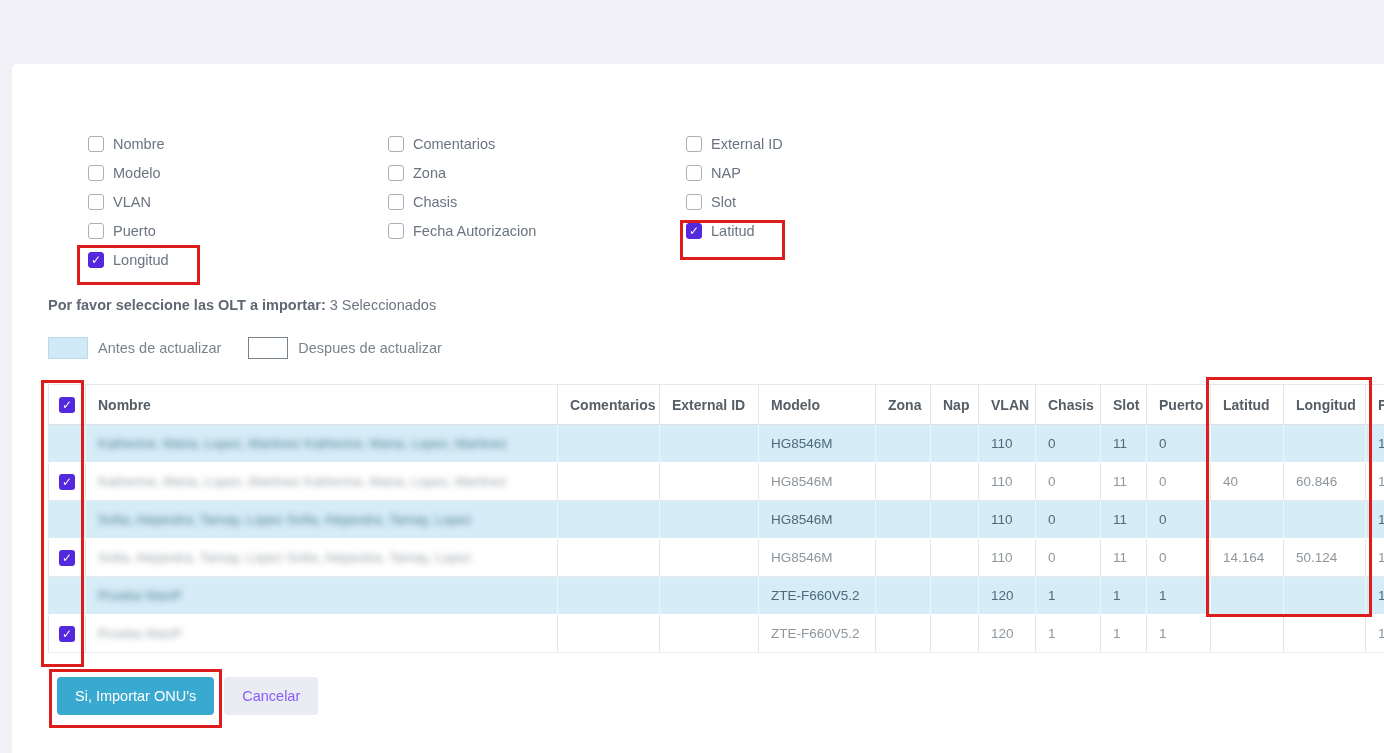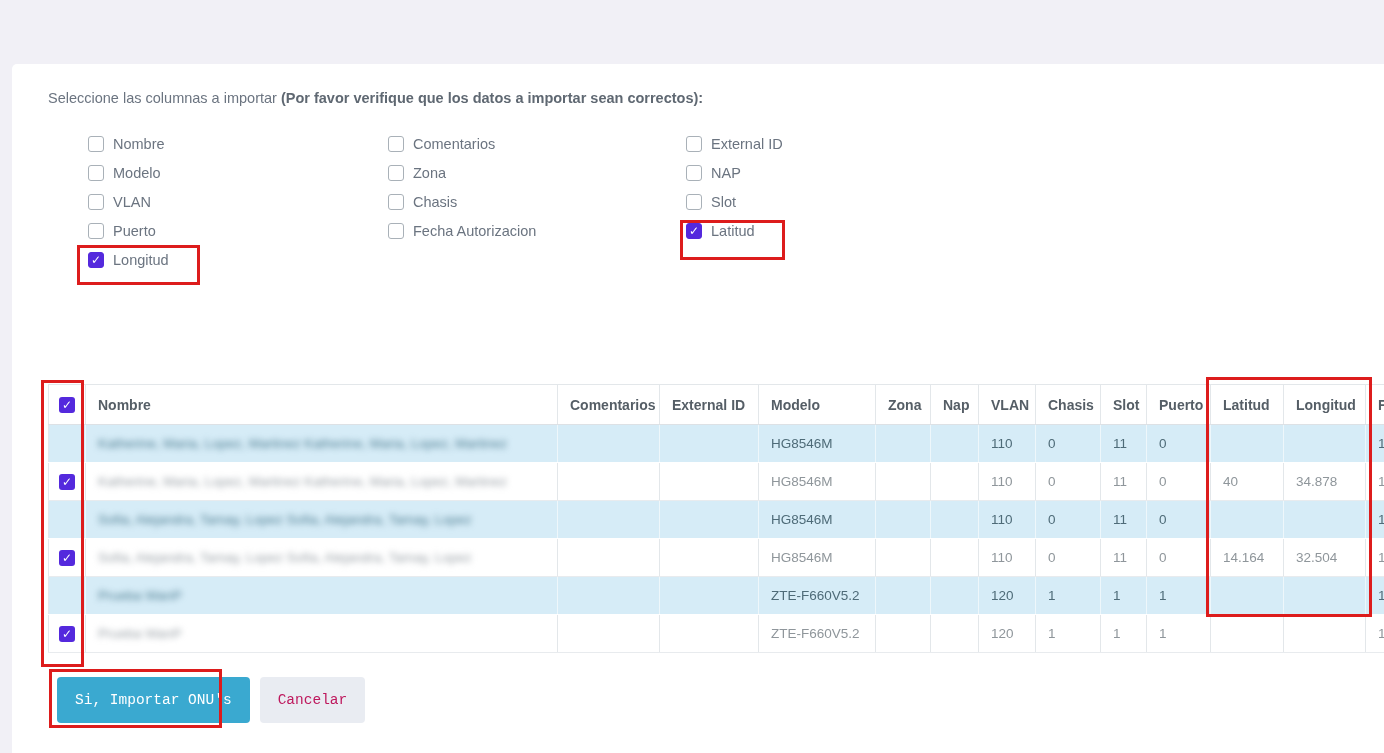--- a/index.html
+++ b/index.html
@@ -62,44 +62,41 @@
   tr.after td{background:#ffffff;}
   td .blurred, .blurred{filter:blur(3px);}
   tr.before .name-cell{color:#4e7d91;}
   tr.after .name-cell{color:#9aa1a7;}
   .tbl-cb{width:16px;height:16px;box-sizing:border-box;border-radius:3px;margin:0 auto;
     background:#5429dd;display:flex;align-items:center;justify-content:center;
     color:#fff;font-size:12px;font-weight:bold;}
 
   
   .btn-row{position:absolute;left:57px;top:677px;display:flex;gap:10px;}
-  .btn{border:none;border-radius:4px;font-family:Liberation Mono, monospace;font-size:14.5px;height:46px;
+  .btn{border:none;border-radius:4px;font-family:Liberation Sans, sans-serif;font-size:14.5px;height:38px;
     padding:0 18px;cursor:pointer;}
   .btn.confirm{background:#3aa9d0;color:#ffffff;}
-  .btn.cancel{background:#e9ecf2;color:#be185d;}
+  .btn.cancel{background:#e9ecf2;color:#8b5cf6;}
 
   
   .ann{position:absolute;border:3px solid #dd1c1c;pointer-events:none;z-index:50;}
   .ann-longitud{left:77px;top:245px;width:117px;height:34px;}
   .ann-latitud{left:680px;top:220px;width:99px;height:34px;}
   .ann-select-col{left:41px;top:380px;width:37px;height:281px;}
   .ann-latlong-cols{left:1206px;top:377px;width:160px;height:234px;}
   .ann-confirm{left:49px;top:669px;width:167px;height:53px;}
 </style>
 </head>
 <body>
 
 <div class="page">
 
 
   <div class="card"></div>
 
-  <div class="cols-label">
-    <span>Seleccione las columnas a importar </span><b>(Por favor verifique que los datos a importar sean correctos):</b>
-  </div>
 
   <div class="cb-grid">
       <div class="cb-col">
         <label class="cb-item">
           <span class="cb"></span>
           <span class="cb-label">Nombre</span>
         </label>
         <label class="cb-item">
           <span class="cb"></span>
           <span class="cb-label">Modelo</span>
@@ -148,21 +145,30 @@
           <span class="cb"></span>
           <span class="cb-label">Slot</span>
         </label>
         <label class="cb-item">
           <span class="cb checked">✓</span>
           <span class="cb-label">Latitud</span>
         </label>
       </div>
     </div>
 
-
+  <div class="olt-line">
+    <b>Por favor seleccione las OLT a importar:</b><span> 3 Seleccionados</span>
+  </div>
+
+  <div class="legend">
+    <span class="swatch before"></span>
+    <span class="lg-label first">Antes de actualizar</span>
+    <span class="swatch after"></span>
+    <span class="lg-label">Despues de actualizar</span>
+  </div>
 
   <div class="tbl-wrap">
     <table>
       <colgroup>
         <col style="width:37px">
           <col style="width:472px">
           <col style="width:102px">
           <col style="width:99px">
         <col style="width:117px">
           <col style="width:55px">
@@ -220,21 +226,21 @@
             <td></td>
             <td></td>
             <td>HG8546M</td>
             <td></td>
             <td></td>
             <td>110</td>
             <td>0</td>
             <td>11</td>
             <td>0</td>
             <td>40</td>
-            <td>34.878</td>
+            <td>60.846</td>
             <td>19</td>
           </tr>
           <tr class="before">
             <td></td>
             <td class="name-cell"><span class="blurred">Sofia, Alejandra, Tamay, Lopez Sofia, Alejandra, Tamay, Lopez</span></td>
             <td></td>
             <td></td>
             <td>HG8546M</td>
             <td></td>
             <td></td>
@@ -254,21 +260,21 @@
             <td></td>
             <td></td>
             <td>HG8546M</td>
             <td></td>
             <td></td>
             <td>110</td>
             <td>0</td>
             <td>11</td>
             <td>0</td>
             <td>14.164</td>
-            <td>32.504</td>
+            <td>50.124</td>
             <td>19</td>
           </tr>
           <tr class="before">
             <td></td>
             <td class="name-cell"><span class="blurred">Prueba WanP</span></td>
             <td></td>
             <td></td>
             <td>ZTE-F660V5.2</td>
             <td></td>
             <td></td>

